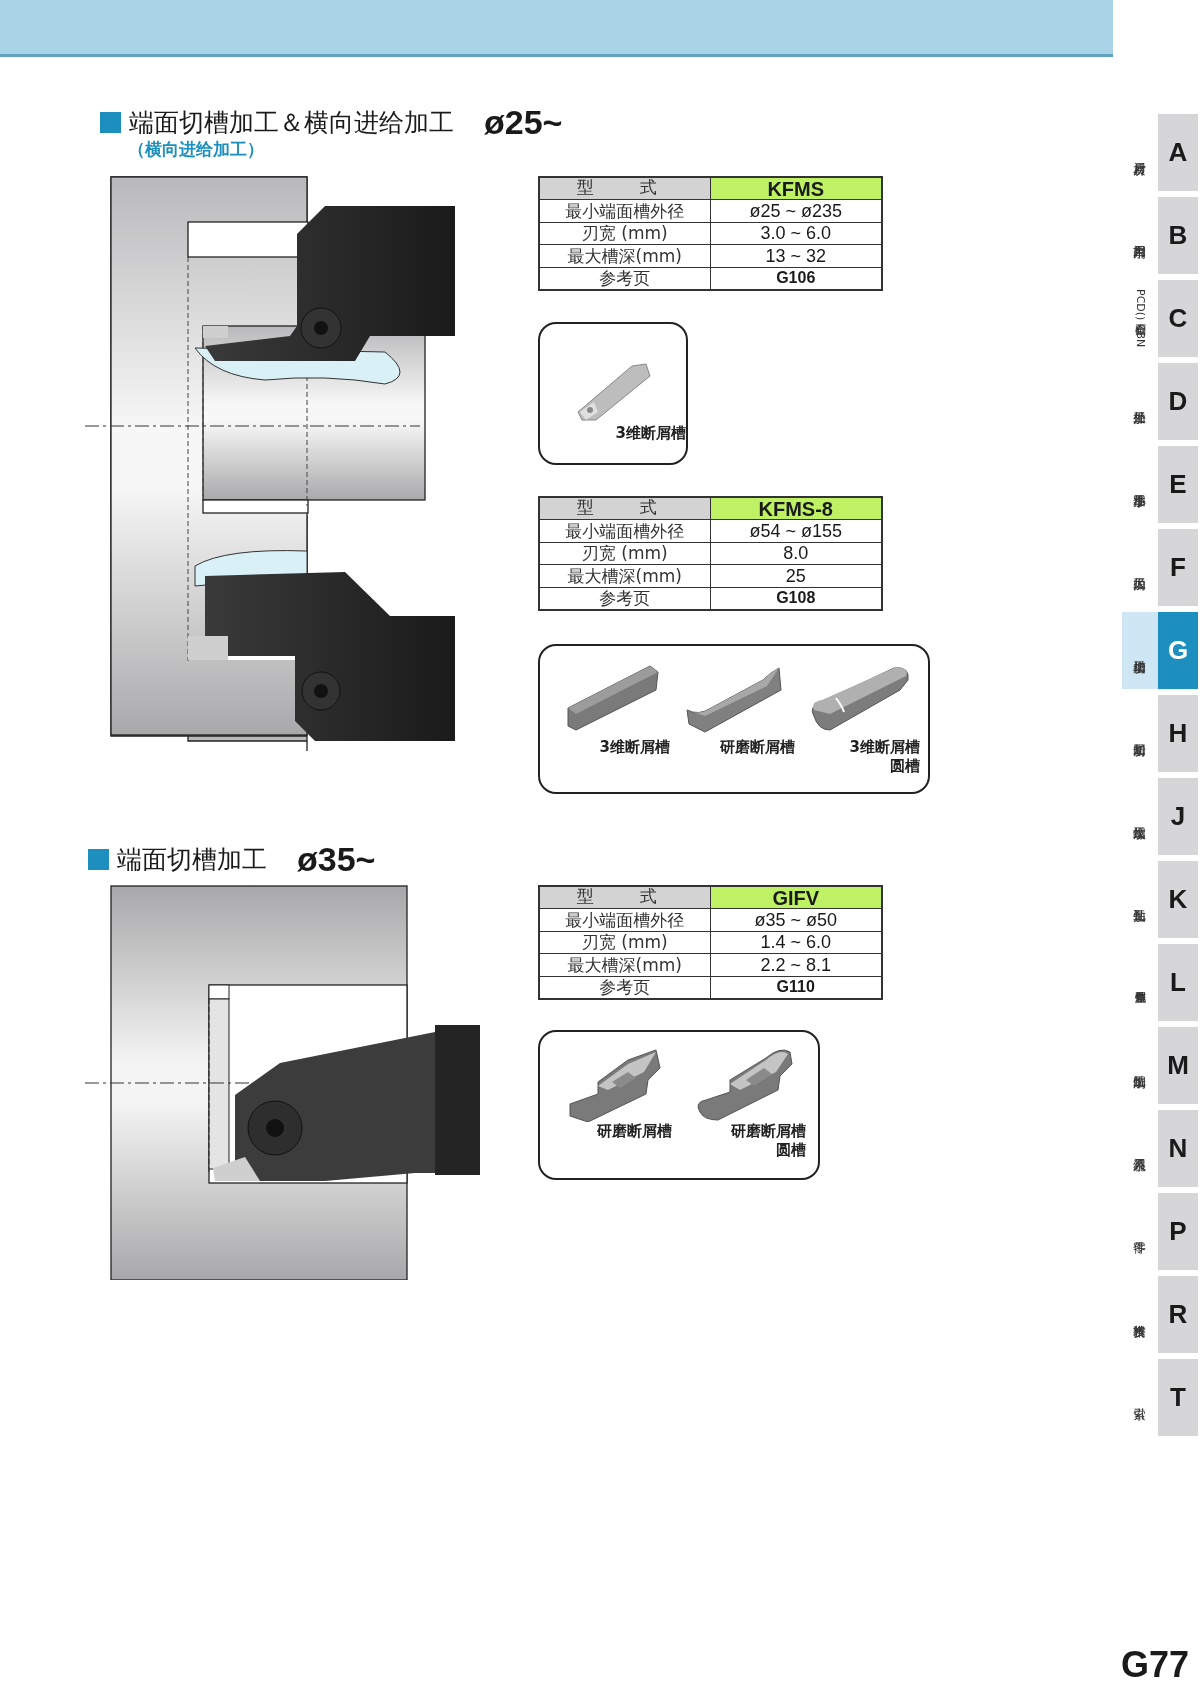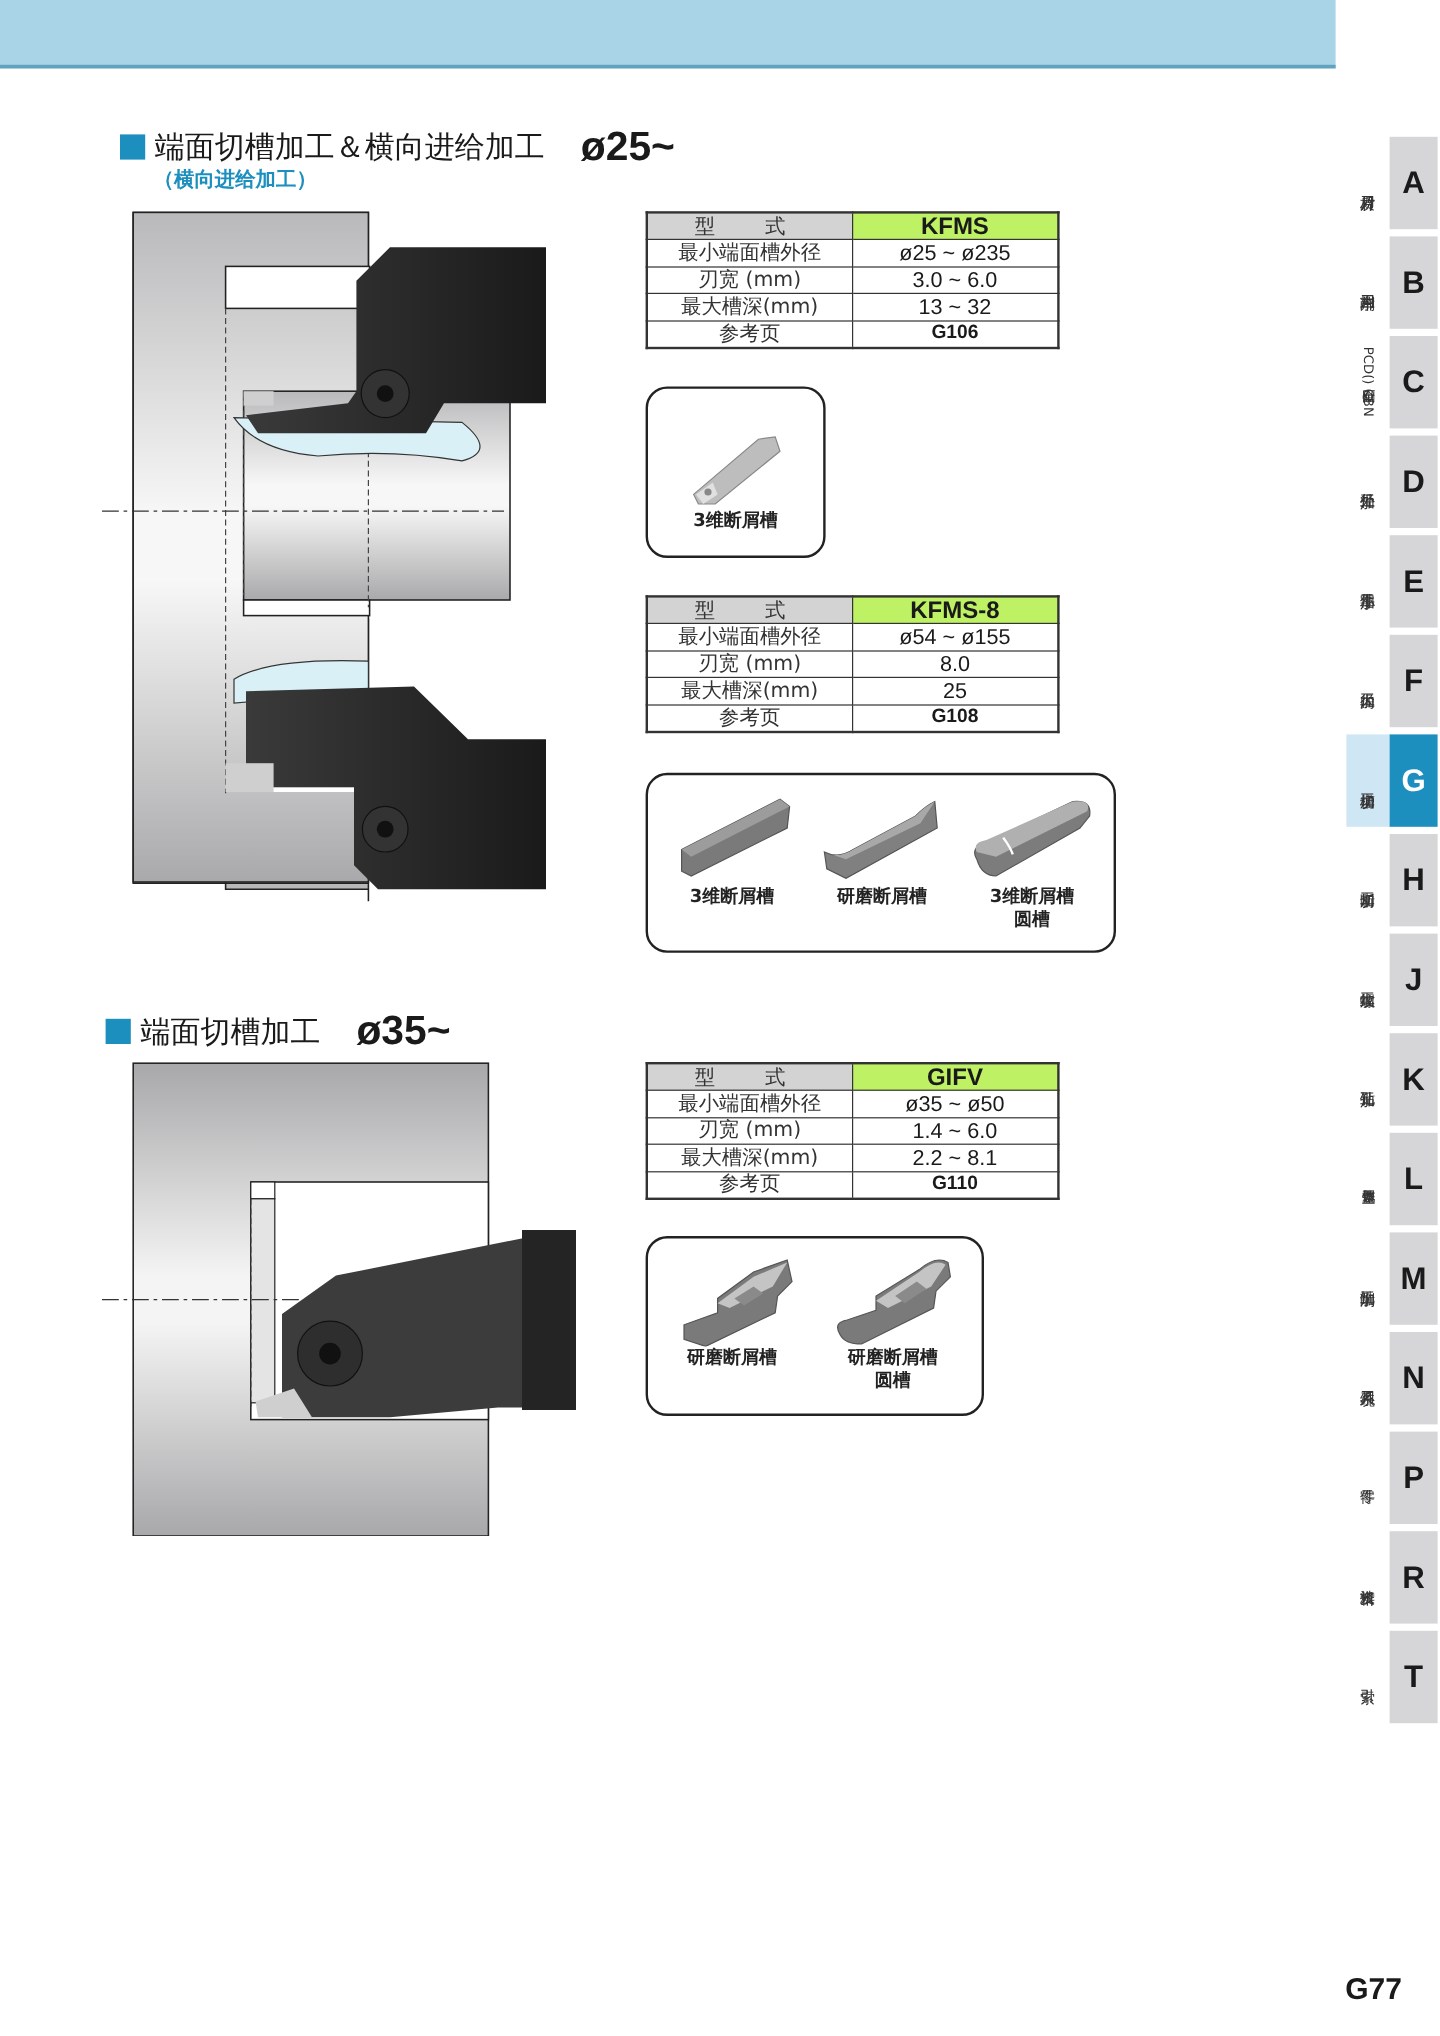--- a/index.html
+++ b/index.html
@@ -11,37 +11,37 @@
   .section-title { position: absolute; display: flex; align-items: center; font-size: 25px; font-weight: 500; color: #1a1a1a; white-space: nowrap; }
   .section-title .sq { width: 21px; height: 21px; background: #1d8fbe; margin-right: 8px; }
   .section-title .dia { font-weight: bold; margin-left: 30px; font-family: "Liberation Sans", sans-serif; font-size: 34px; }
   .subtitle { position: absolute; font-size: 17px; font-weight: bold; color: #1d8fbe; }
 
   
   .spec { position: absolute; border-collapse: collapse; border: 2px solid #333; font-size: 17px; }
   .spec td { border: 1px solid #333; height: 22.5px; text-align: center; padding: 0 4px; line-height: 20px; }
   .spec td.lbl { width: 171px; color: #333; }
   .spec td.val { width: 172px; font-family: "Liberation Sans", sans-serif; font-size: 18px; }
-  .spec tr.hdr td.lbl { background: #d3d3d3; letter-spacing: 18px; padding-left: 6px; }
+  .spec tr.hdr td.lbl { background: #d3d3d3; letter-spacing: 18px; padding-left: 6px; font-family: Liberation Mono, monospace; }
   .spec tr.hdr td.val { background: #bef264; font-weight: bold; font-size: 20px; }
   .spec td.bold { font-weight: bold; font-size: 16px; }
 
   
   .insert-box { position: absolute; border: 2px solid #222; border-radius: 18px; background: #fff; }
-  .insert { position: absolute; text-align: center; }
+  .insert { position: absolute; text-align: right; }
   .insert .cap { font-size: 15px; font-weight: bold; color: #222; line-height: 19px; }
 
   
   .side-tab { position: absolute; left: 1122px; width: 78px; height: 77px; }
   .side-tab .txt { position: absolute; left: 0; top: 0; width: 36px; height: 77px; display: flex; align-items: center; justify-content: center; writing-mode: vertical-rl; font-size: 12.5px; color: #333; letter-spacing: 0; line-height: 13px; }
   .side-tab .letter { position: absolute; left: 36px; top: 0; width: 40px; height: 77px; background: #d6d6d8; display: flex; align-items: center; justify-content: center; font-family: "Liberation Sans", sans-serif; font-weight: bold; font-size: 26px; color: #1a1a1a; }
   .side-tab.active .txt { background: #cfe7f5; }
   .side-tab.active .letter { background: #1d8fbe; color: #fff; }
 
-  .page-num { position: absolute; left: 1121px; top: 1644px; font-family: "Liberation Sans", sans-serif; font-weight: bold; font-size: 25px; color: #1a1a1a; }
+  .page-num { position: absolute; left: 1121px; top: 1644px; font-family: "Liberation Sans", sans-serif; font-weight: bold; font-size: 36px; color: #1a1a1a; }
 
   svg { display: block; }
 </style>
 </head>
 <body>
 
 <div class="top-banner"></div>
 
 <div class="section-title" style="left:100px; top:103px;">
   <span class="sq"></span>

